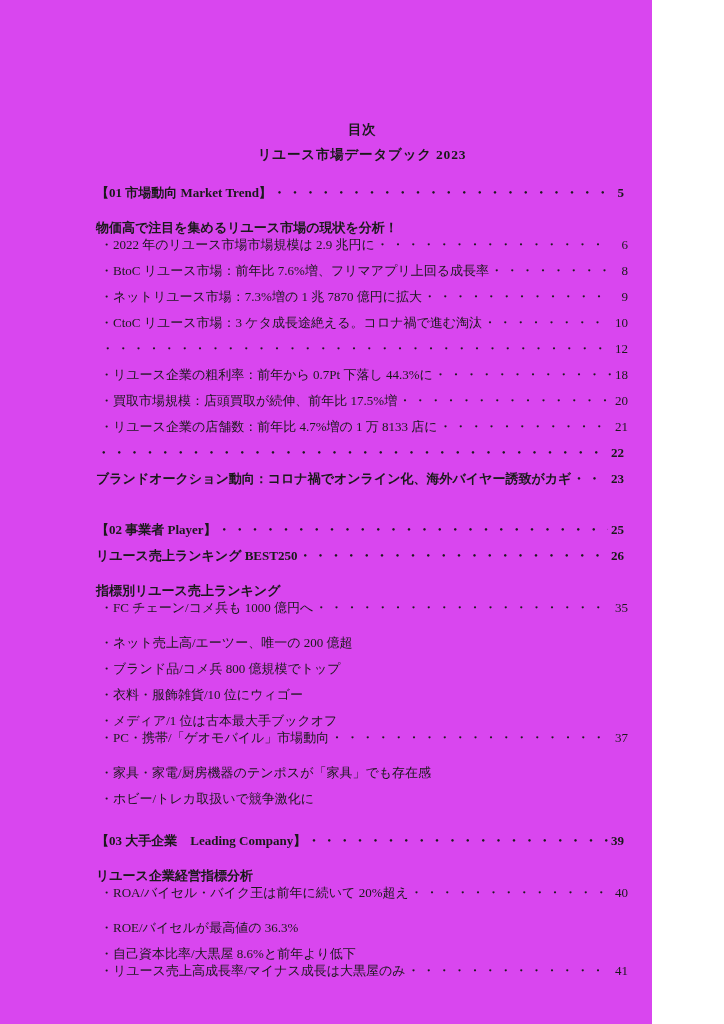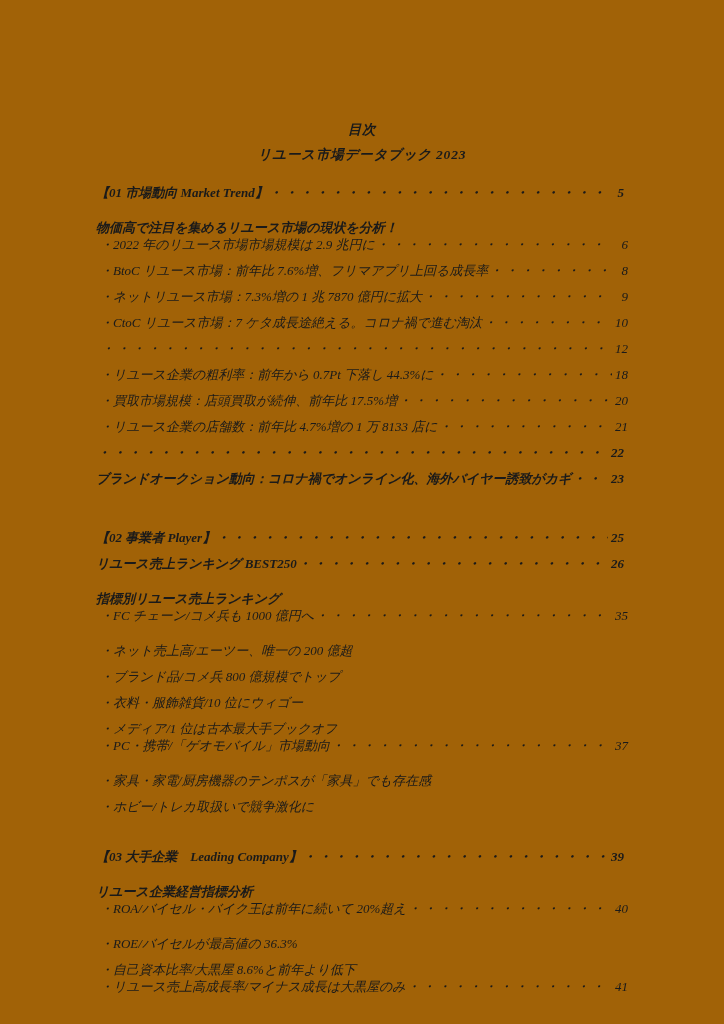--- a/index.html
+++ b/index.html
@@ -8,26 +8,25 @@
     padding: 0;
     background: #ffffff;
   }
   body {
     font-family: "Liberation Serif", "DejaVu Serif", serif;
     color: #1a1a1a;
     -webkit-font-smoothing: antialiased;
   }
   .page {
     position: relative;
-    width: 724px;
+    width: 652px;
     height: 1024px;
-    background: #a16207;
+    background: #d946ef;
     overflow: hidden;
     box-sizing: border-box;
-    font-style: italic;
   }
 
   
   .title-block {
     position: absolute;
     top: 118px;
     left: 0;
     width: 724px;
     text-align: center;
   }
@@ -50,21 +49,21 @@
   .toc {
     position: absolute;
     top: 180px;
     left: 96px;
     width: 528px;
   }
   .section {
     margin-bottom: 0;
   }
   .section + .section {
-    margin-top: 33px;
+    margin-top: 25px;
   }
 
   .line {
     display: flex;
     align-items: baseline;
     width: 100%;
     height: 26px;
     font-size: 13px;
     line-height: 26px;
     white-space: nowrap;
@@ -137,21 +136,21 @@
           <span class="txt">・BtoC リユース市場：前年比 7.6%増、フリマアプリ上回る成長率</span>
           <span class="leader"></span>
           <span class="pg">8</span>
         </div>
         <div class="line bullet">
           <span class="txt">・ネットリユース市場：7.3%増の 1 兆 7870 億円に拡大</span>
           <span class="leader"></span>
           <span class="pg">9</span>
         </div>
         <div class="line bullet">
-          <span class="txt">・CtoC リユース市場：7 ケタ成長途絶える。コロナ禍で進む淘汰</span>
+          <span class="txt">・CtoC リユース市場：3 ケタ成長途絶える。コロナ禍で進む淘汰</span>
           <span class="leader"></span>
           <span class="pg">10</span>
         </div>
         <div class="line bullet">
           <span class="leader"></span>
           <span class="pg">12</span>
         </div>
         <div class="line bullet">
           <span class="txt">・リユース企業の粗利率：前年から 0.7Pt 下落し 44.3%に</span>
           <span class="leader"></span>

